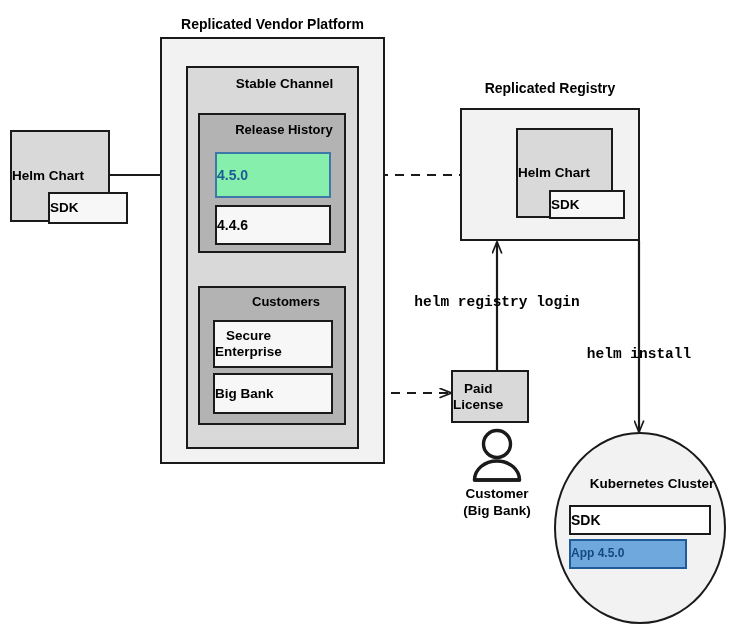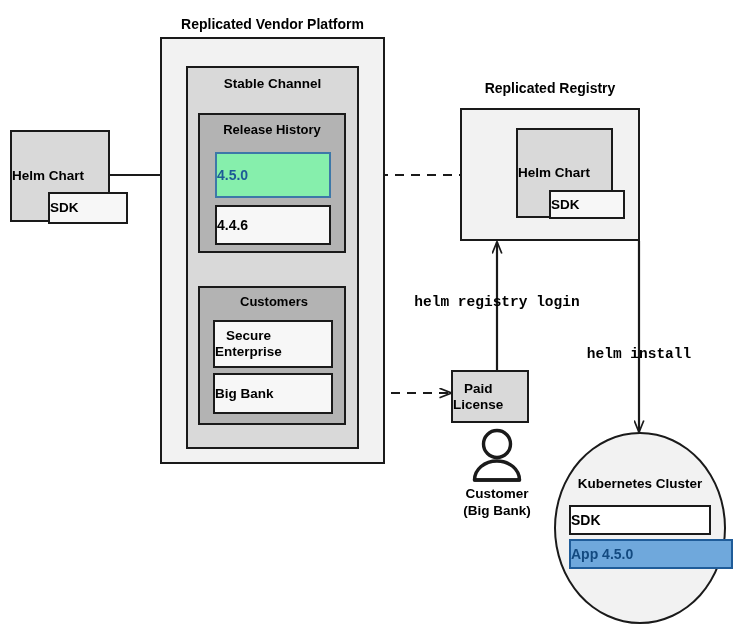--- a/index.html
+++ b/index.html
@@ -83,20 +83,21 @@
     border-radius: 50%;
     background: #f2f2f2;
     border: 2px solid #1a1a1a;
   }
   .section-title {
     position: absolute;
     width: 100%;
     text-align: center;
     font-weight: bold;
     pointer-events: none;
+    padding-left: 12px;
   }
   .fig-title {
     position: absolute;
     font-weight: bold;
     white-space: pre;
     text-align: center;
   }
 </style>
 </head>
 <body>
@@ -190,17 +191,17 @@
 
   <div class="lbl" style="left:437px; top:486px; width:120px; font-size:13.5px; line-height:1.25;">Customer
 (Big Bank)</div>
 
   <div class="circle" style="left:554px; top:432px; width:172px; height:192px;"></div>
   <div class="section-title" style="left:554px; top:476px; width:172px; font-size:13.5px;">Kubernetes Cluster</div>
 
   <div class="node box-white" style="left:569px; top:505px; width:142px; height:30px; font-size:14px; background:#ffffff;">
     <span>SDK</span>
   </div>
-  <div class="node box-blue-strong" style="left:569px; top:539px; width:164px; height:30px; font-size:14px;">
+  <div class="node box-blue-strong" style="left:569px; top:539px; width:118px; height:30px; font-size:12px;">
     <span>App 4.5.0</span>
   </div>
 
 </div>
 
 </body></html>

